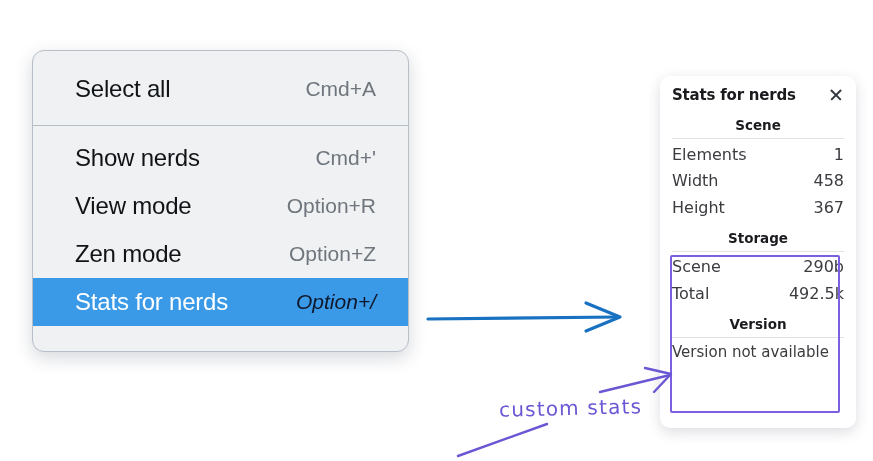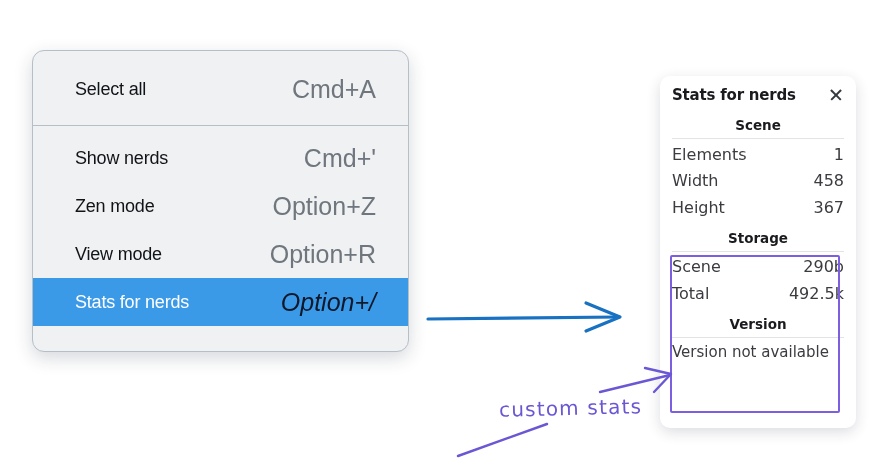--- a/index.html
+++ b/index.html
@@ -49,27 +49,27 @@
   }
   .menu-item {
     display: flex;
     align-items: center;
     justify-content: space-between;
     height: 48px;
     padding: 0 32px 0 42px;
     box-sizing: border-box;
   }
   .menu-item .label {
-    font-size: 18px;
+    font-size: 24px;
     color: #111417;
     letter-spacing: -0.2px;
     white-space: nowrap;
   }
   .menu-item .shortcut {
-    font-size: 25px;
+    font-size: 21px;
     color: #6f767d;
     white-space: nowrap;
   }
   .menu-item.selected {
     background: #3b9ae8;
   }
   .menu-item.selected .label {
     color: #ffffff;
   }
   .menu-item.selected .shortcut {
@@ -204,26 +204,26 @@
     </div>
 
     <div class="menu-sep"></div>
 
     <div class="menu-section">
       <div class="menu-item">
         <span class="label">Show nerds</span>
         <span class="shortcut">Cmd+'</span>
       </div>
       <div class="menu-item">
+        <span class="label">View mode</span>
+        <span class="shortcut">Option+R</span>
+      </div>
+      <div class="menu-item">
         <span class="label">Zen mode</span>
         <span class="shortcut">Option+Z</span>
-      </div>
-      <div class="menu-item">
-        <span class="label">View mode</span>
-        <span class="shortcut">Option+R</span>
       </div>
       <div class="menu-item selected">
         <span class="label">Stats for nerds</span>
         <span class="shortcut">Option+/</span>
       </div>
     </div>
   </div>
 
   <div class="stats-panel">
     <div class="stats-header">

